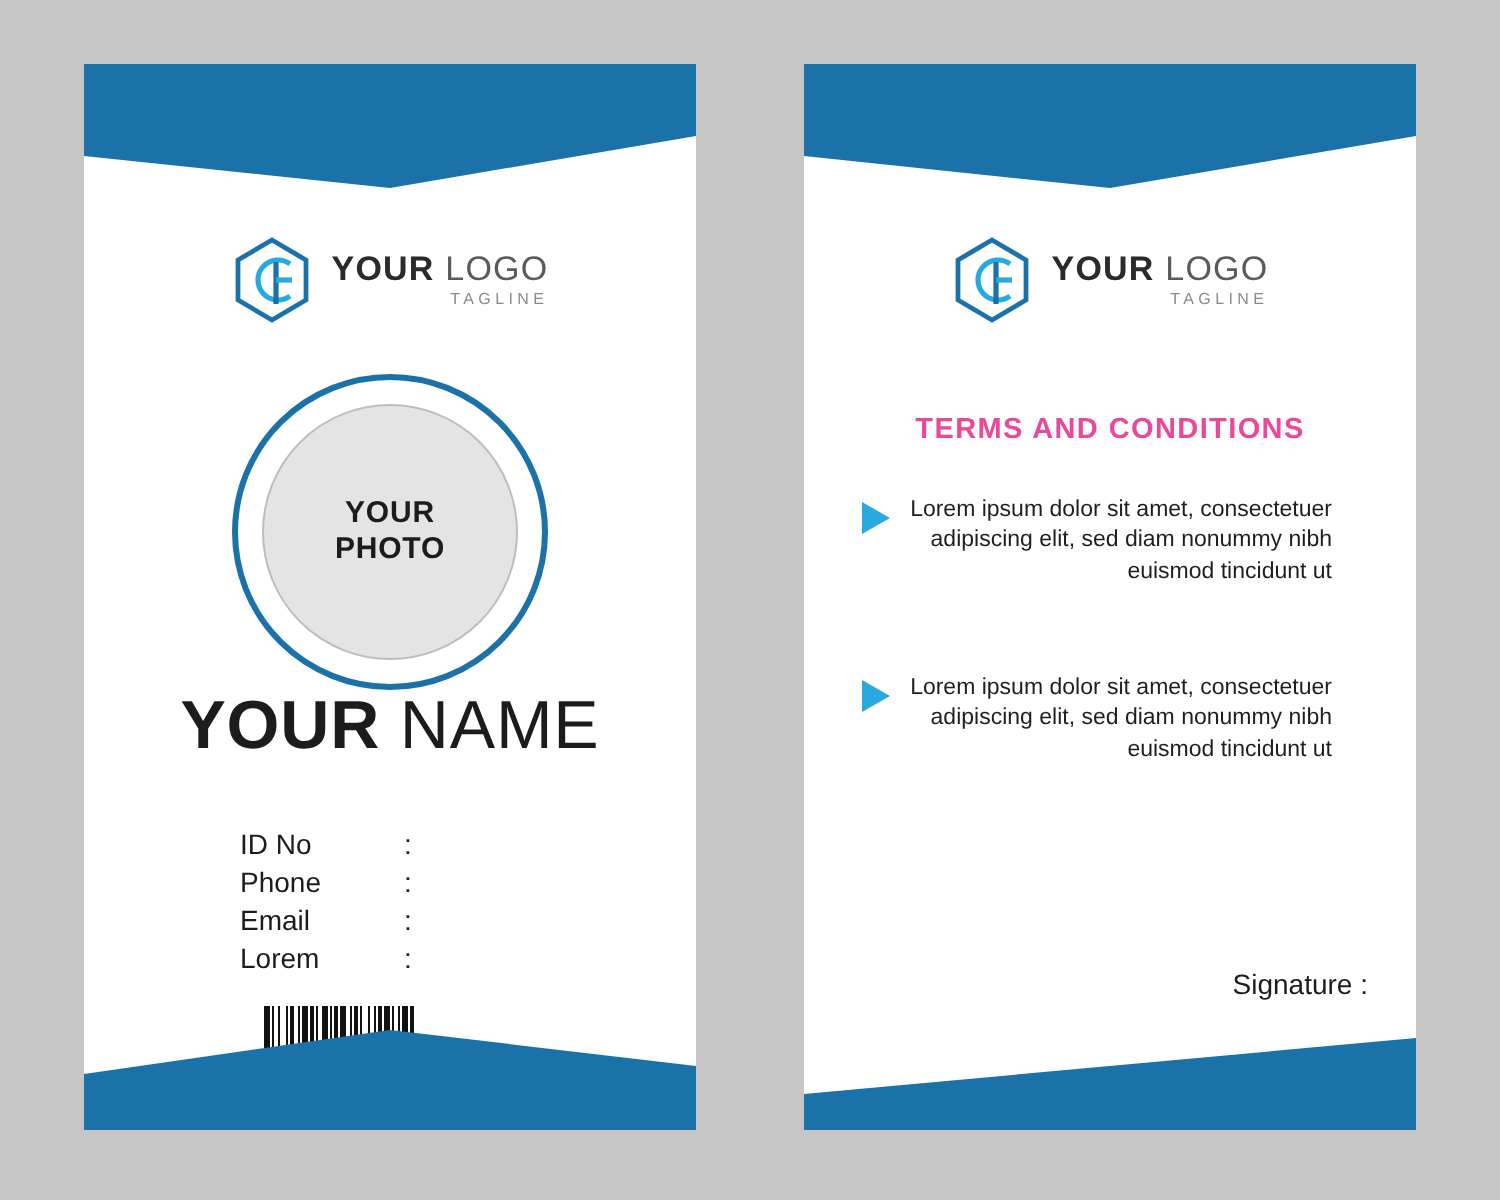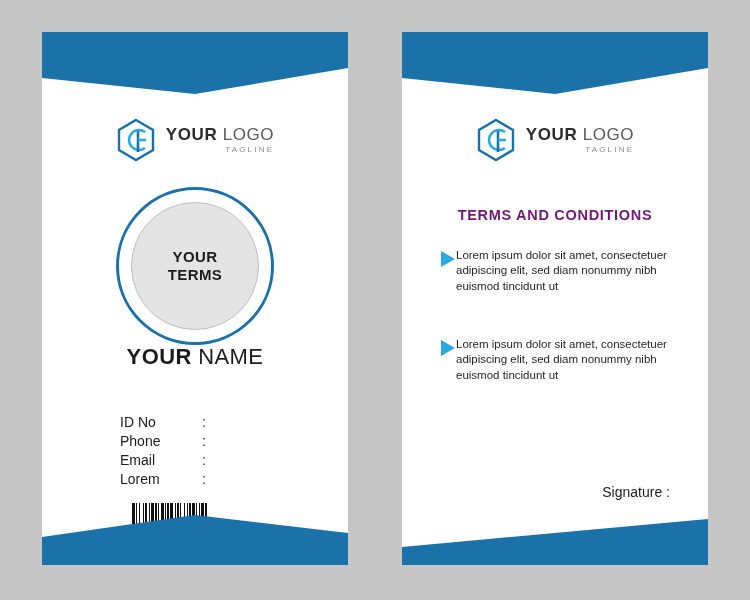--- a/index.html
+++ b/index.html
@@ -101,21 +101,21 @@
     line-height: 1.22;
   }
 
   
   .name-line {
     position: absolute;
     top: 312px;
     left: 0;
     width: 100%;
     text-align: center;
-    font-size: 22px;
+    font-size: 34px;
     letter-spacing: 0.4px;
     color: #1c1c1c;
   }
   .name-line .bold { font-weight: 700; }
   .name-line .thin { font-weight: 300; }
   .job-line {
     position: absolute;
     top: 347px;
     left: 0;
     width: 100%;
@@ -157,47 +157,48 @@
   .barcode i { display: block; background: #111; height: 100%; }
   .barcode i.sp { background: transparent; }
 
   
   .terms-title {
     position: absolute;
     left: 0;
     top: 175px;
     width: 100%;
     text-align: center;
-    color: #701a75;
+    color: #ec4899;
     font-size: 14.5px;
     font-weight: 700;
     letter-spacing: 0.7px;
   }
   .bullet-item {
     position: absolute;
-    left: 38px;
+    left: 28px;
     width: 236px;
     display: flex;
+    text-align: right;
   }
   #bullet-0 { top: 216px; }
   #bullet-1 { top: 305px; }
   .bullet-arrow {
     flex: none;
     width: 16px;
     height: 18px;
     margin-top: 2px;
   }
   .bullet-text {
     font-size: 11.5px;
     line-height: 1.33;
     color: #1f1f1f;
   }
   .signature {
     position: absolute;
-    right: 38px;
+    right: 24px;
     top: 452px;
     font-size: 14px;
     color: #1c1c1c;
   }
 </style>
 </head>
 <body>
 
 <div class="stage">
 
@@ -223,21 +224,21 @@
           <span>YOUR</span>
           <span class="light">LOGO</span>
         </div>
         <div class="logo-tagline">TAGLINE</div>
       </span>
     </div>
 
     <div class="photo-wrap">
       <div class="photo-inner">
         <span>YOUR</span>
-        <span>TERMS</span>
+        <span>PHOTO</span>
       </div>
     </div>
 
     <div class="name-line">
       <span class="bold">YOUR</span>
       <span class="thin">NAME</span>
     </div>
 
     <div class="fields">
       <div class="field-row">

